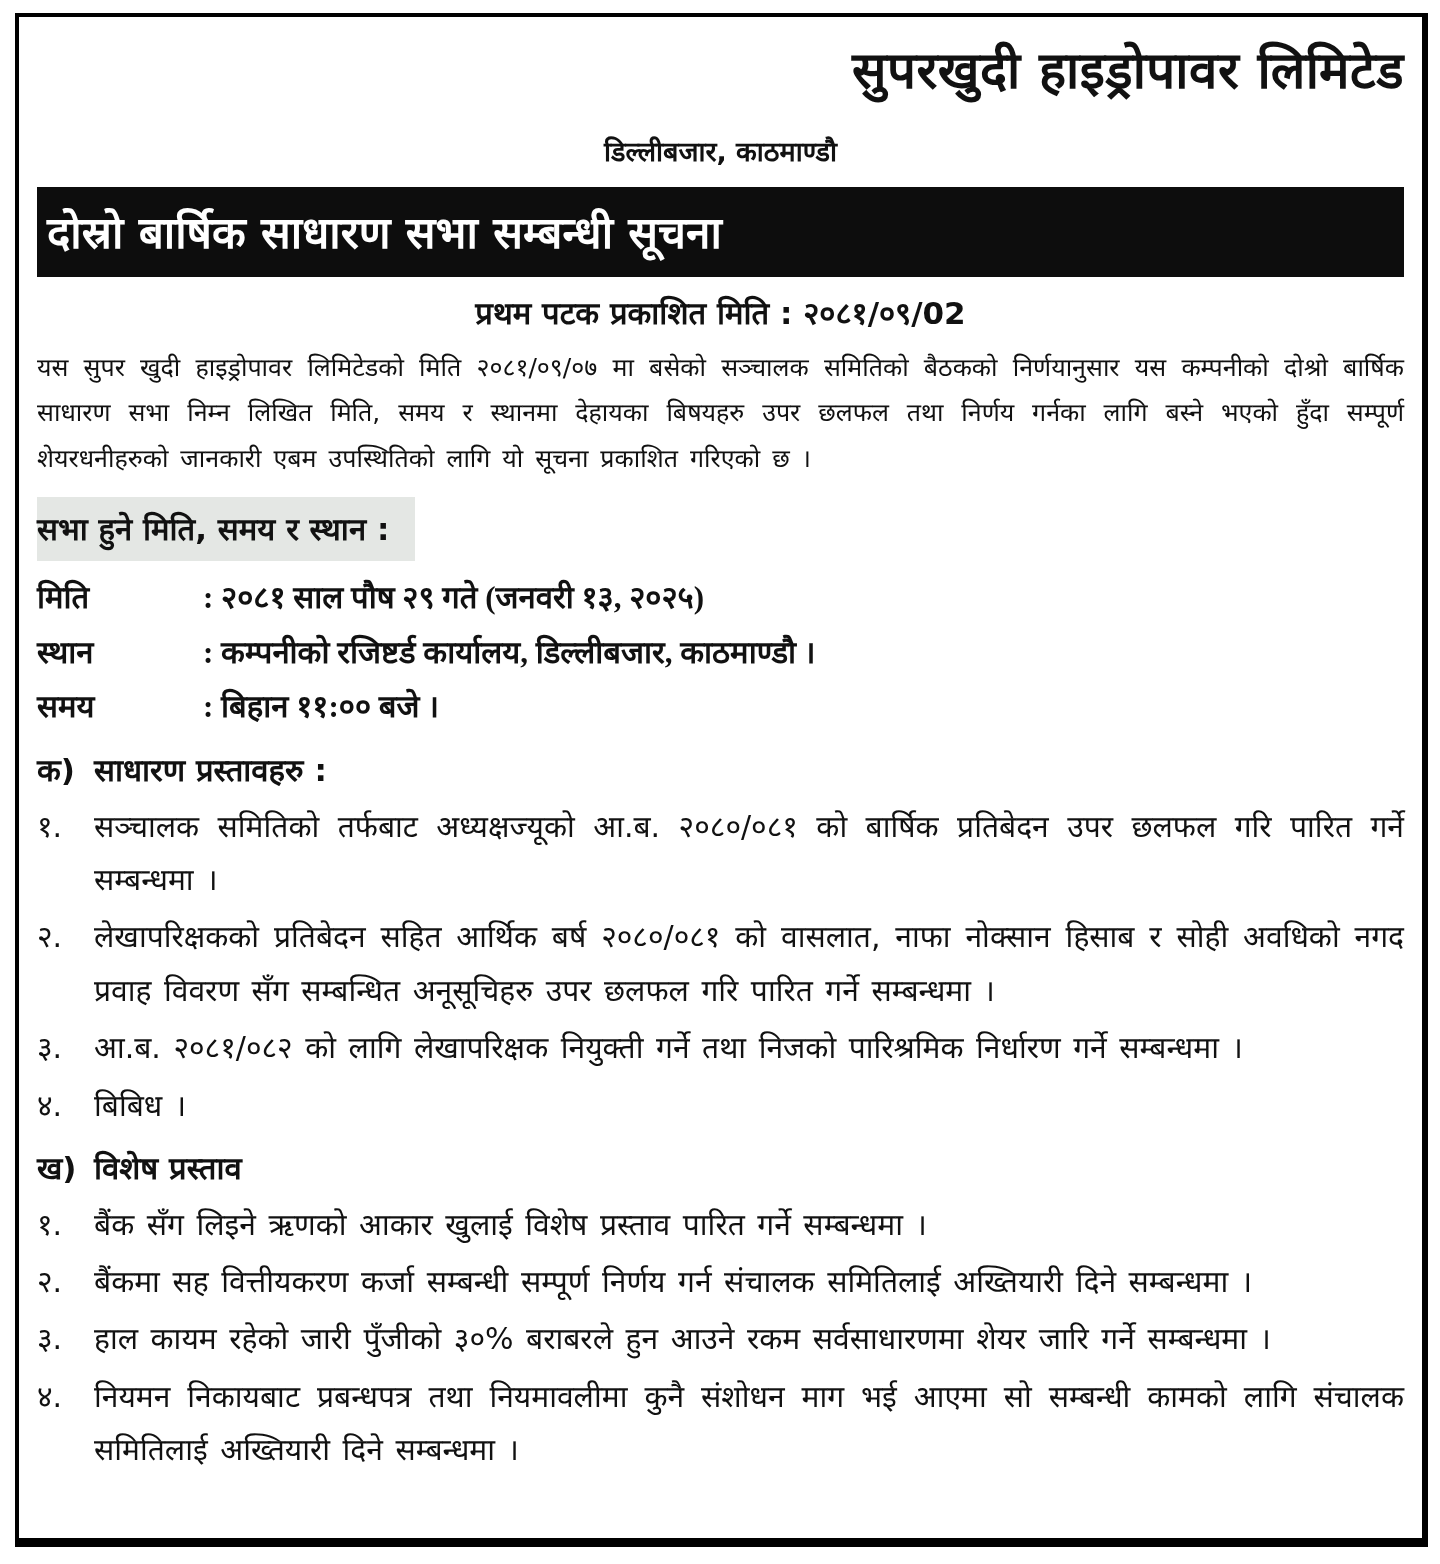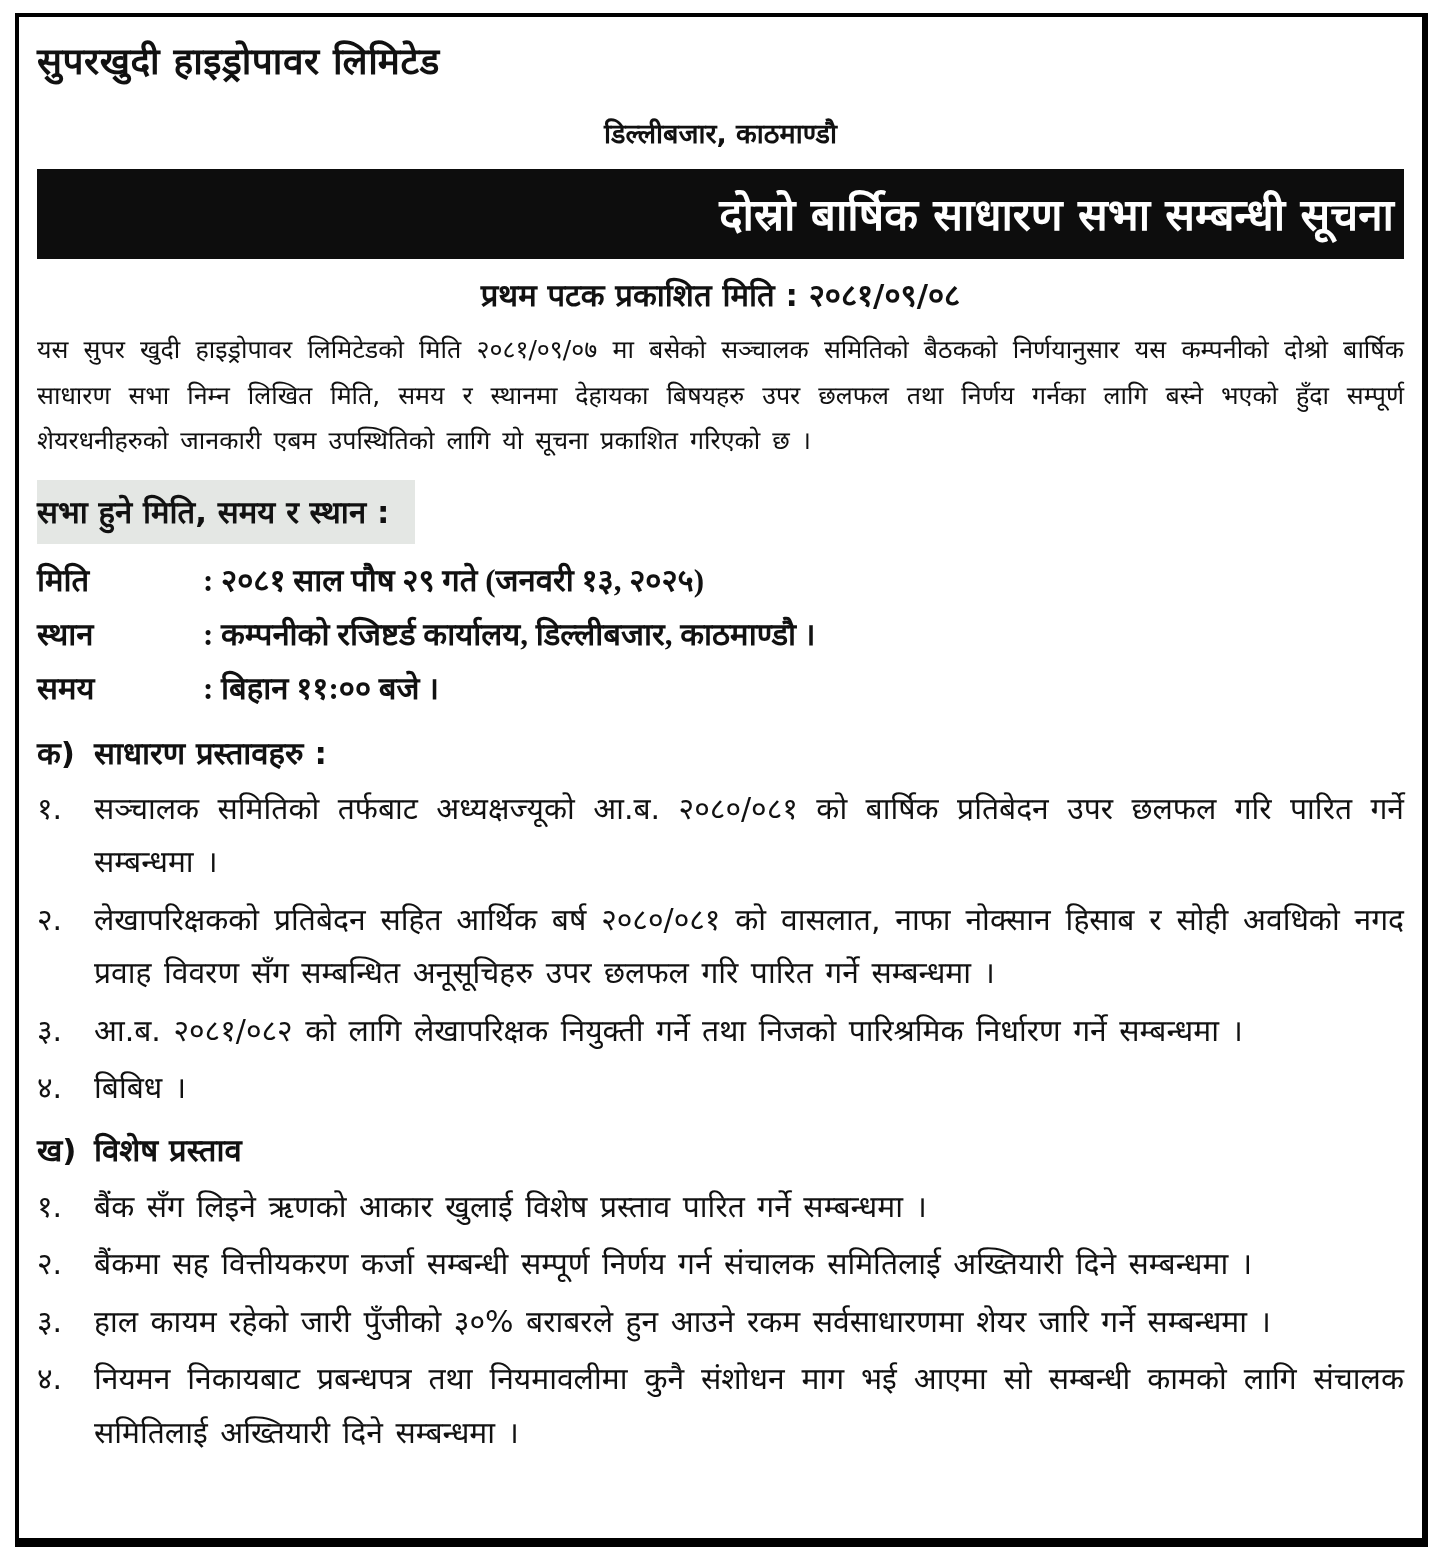--- a/index.html
+++ b/index.html
@@ -20,38 +20,38 @@
     left: 15px; top: 13px;
     width: 1413px; height: 1534px;
     border: 4px solid #000000;
     border-right-width: 6px;
     border-bottom-width: 9px;
     background: #ffffff;
     padding: 14px 18px 10px 18px;
     overflow: hidden;
   }
   .company-name {
-    text-align: left;
-    font-size: 37px;
+    text-align: right;
+    font-size: 51px;
     font-weight: bold;
     line-height: 1.25;
     margin-top: 8px;
     letter-spacing: 0.5px;
   }
   .company-address {
     text-align: center;
     font-size: 27px;
     font-weight: bold;
     margin-top: 29px;
   }
   .banner {
     margin-top: 18px;
     background: #0d0d0d;
     color: #ffffff;
-    text-align: right;
+    text-align: left;
     font-size: 44px;
     font-weight: bold;
     padding: 14px 10px 16px 10px;
   }
   .published {
     text-align: center;
     font-size: 31px;
     font-weight: bold;
     margin-top: 14px;
   }
@@ -99,21 +99,21 @@
 </style>
 </head>
 <body>
 
 <div class="page">
   <div class="frame">
 
     <div class="company-name">सुपरखुदी हाइड्रोपावर लिमिटेड</div>
     <div class="company-address">डिल्लीबजार, काठमाण्डौ</div>
     <div class="banner">दोस्रो बार्षिक साधारण सभा सम्बन्धी सूचना</div>
-    <div class="published">प्रथम पटक प्रकाशित मिति : २०८१/०९/०८</div>
+    <div class="published">प्रथम पटक प्रकाशित मिति : २०८१/०९/02</div>
     <div class="intro">यस सुपर खुदी हाइड्रोपावर लिमिटेडको मिति २०८१/०९/०७ मा बसेको सञ्चालक समितिको बैठकको निर्णयानुसार यस कम्पनीको दोश्रो बार्षिक साधारण सभा निम्न लिखित मिति, समय र स्थानमा देहायका बिषयहरु उपर छलफल तथा निर्णय गर्नका लागि बस्ने भएको हुँदा सम्पूर्ण शेयरधनीहरुको जानकारी एबम उपस्थितिको लागि यो सूचना प्रकाशित गरिएको छ ।</div>
 
     <div>
       <div class="sec-head">सभा हुने मिति, समय र स्थान :</div>
     </div>
 
     <div class="detail-rows">
       <div class="detail-row">
         <span class="dlabel">मिति</span>
         <span class="dvalue">: २०८१ साल पौष २९ गते (जनवरी १३, २०२५)</span>

